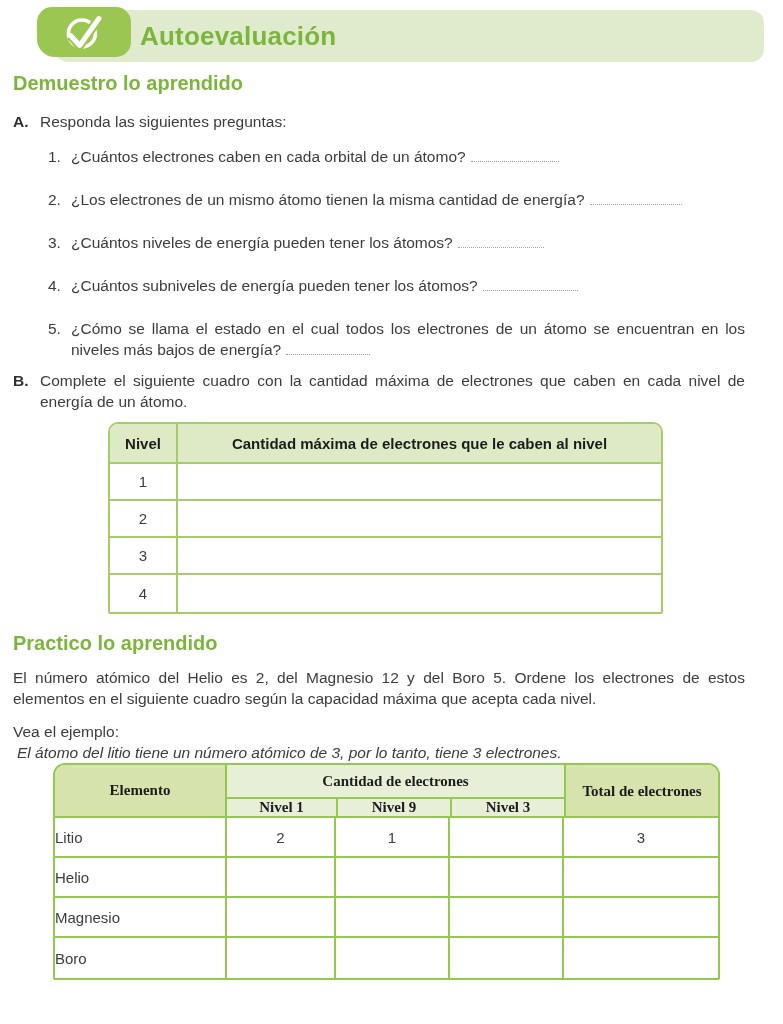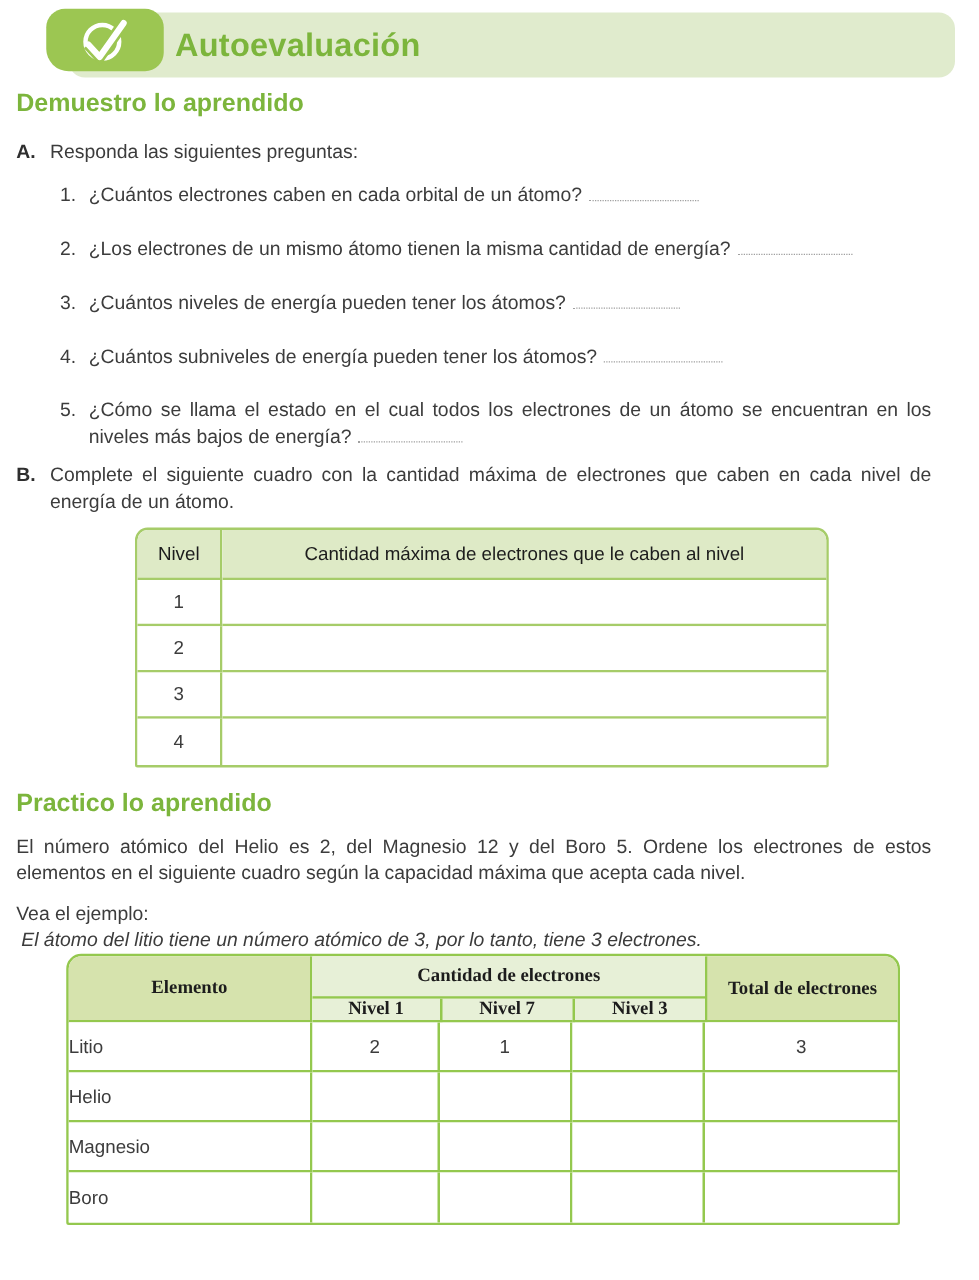--- a/index.html
+++ b/index.html
@@ -34,41 +34,41 @@
   .q-num { position:absolute; left:35px; top:0; }
   .q-text { display:inline; }
   .blank { display:inline-block; height:13px; border-bottom:1px dotted #9f9f9f;
     margin-left:5px; vertical-align:baseline; }
   .q:last-child { margin-bottom:10px; }
 
   
   table.t1 { border-collapse:separate; border-spacing:0; margin-left:95px; width:555px;
     border:2px solid #a6cc69; border-radius:10px 10px 2px 2px; margin-bottom:18px;
     font-size:15px; }
-  .t1 th { background:#deeac6; height:40px; font-weight:normal; color:#1c1c1c;
+  .t1 th { background:#deeac6; height:40px; font-weight:bold; color:#1c1c1c;
     text-align:center; vertical-align:middle; border-bottom:2px solid #a6cc69; }
   .t1 th:first-child { border-right:2px solid #a6cc69; border-top-left-radius:8px; }
   .t1 th:last-child { border-top-right-radius:8px;margin-left:12px; }
   .t1 td { background:#fff; height:37px; text-align:center; vertical-align:middle;
     border-bottom:2px solid #a6cc69; color:#3c3c3c; }
   .t1 td:first-child { border-right:2px solid #a6cc69; width:68px; }
   .t1 tr:last-child td { border-bottom:none; }
 
   .para { font-size:15.5px; line-height:21px; text-align:justify; margin-bottom:12px; }
   .vea { font-size:15.5px; line-height:21px; }
   .example { font-size:15.5px; line-height:21px; font-style:italic; padding-left:4px;
     }
 
   
   table.t2 { border-collapse:separate; border-spacing:0; margin-left:40px; width:667px;
     border:2px solid #94c84e; border-radius:12px 12px 2px 2px; font-size:15px; }
   .t2 th { font-weight:bold; color:#1c1c1c; text-align:center; vertical-align:middle;font-family:Liberation Serif, serif; }
   .t2 .h-dark { background:#d6e3ad; }
   .t2 .h-light { background:#e7f0d7; }
-  .t2 .h-elemento { width:195px; border-right:2px solid #94c84e;
+  .t2 .h-elemento { width:172px; border-right:2px solid #94c84e;
     border-bottom:2px solid #94c84e; border-top-left-radius:10px; }
   .t2 .h-group { height:34px; border-bottom:2px solid #94c84e; }
   .t2 .h-total { width:154px; border-left:2px solid #94c84e;
     border-bottom:2px solid #94c84e; border-top-right-radius:10px; line-height:18px;margin-left:20px; }
   .t2 .h-level { height:19px; border-bottom:2px solid #94c84e; }
   .t2 .h-level + .h-level { border-left:2px solid #94c84e; }
   .t2 td { background:#fff; height:40px; vertical-align:middle;
     border-bottom:2px solid #94c84e; color:#3c3c3c; }
   .t2 td.el { text-align:left; border-right:2px solid #94c84e; }
   .t2 td.val { text-align:center; border-right:2px solid #94c84e; }
@@ -150,21 +150,21 @@
 
     <table class="t2">
       <thead>
         <tr>
           <th class="h-dark h-elemento" rowspan="2">Elemento</th>
           <th class="h-light h-group" colspan="3">Cantidad de electrones</th>
           <th class="h-dark h-total" rowspan="2">Total de electrones</th>
         </tr>
         <tr>
             <th class="h-light h-level">Nivel 1</th>
-            <th class="h-light h-level">Nivel 7</th>
+            <th class="h-light h-level">Nivel 9</th>
             <th class="h-light h-level">Nivel 3</th>
           </tr>
       </thead>
       <tbody>
           <tr>
             <td class="el">Litio</td>
             <td class="val">2</td>
             <td class="val">1</td>
             <td class="val"></td>
             <td class="val">3</td>

